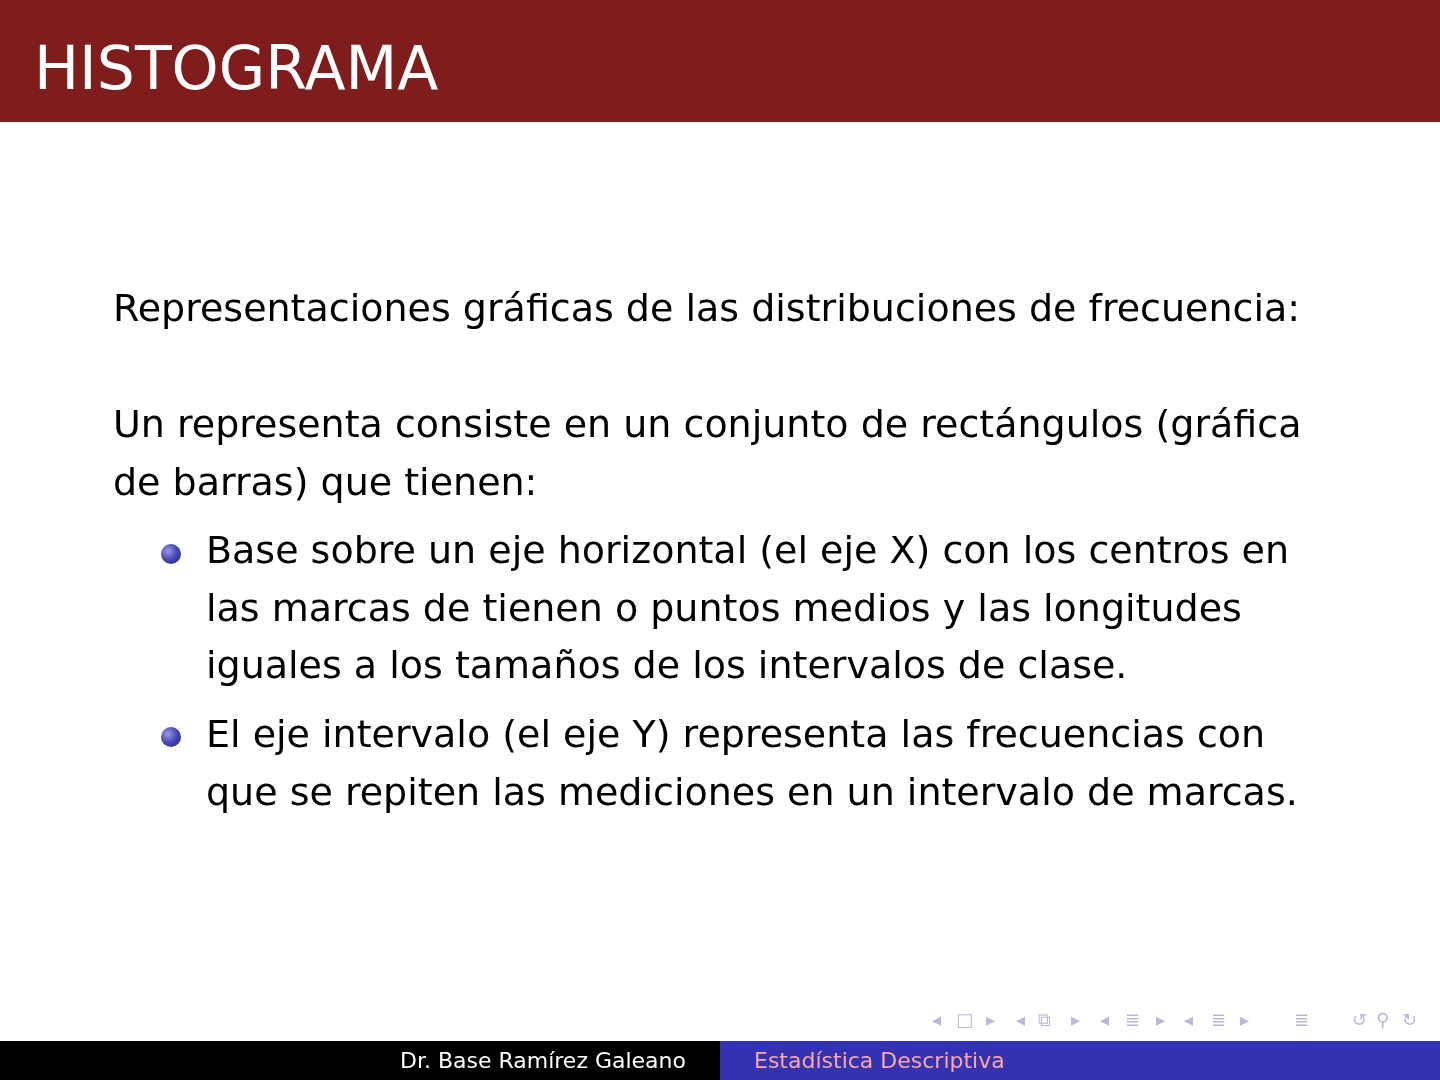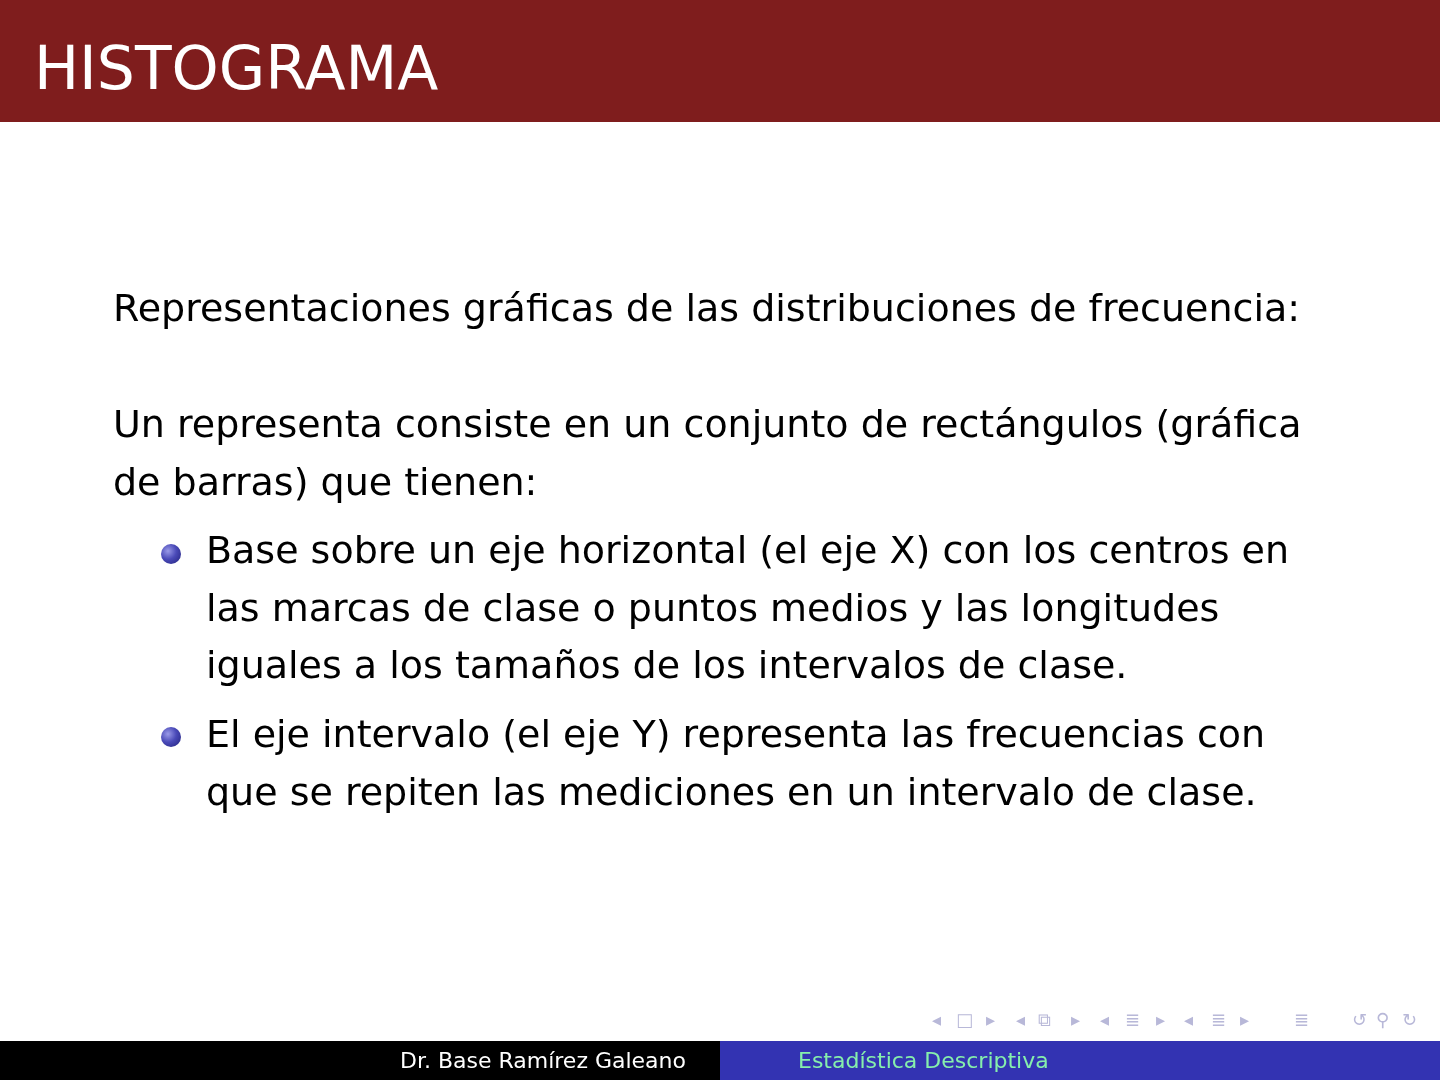--- a/index.html
+++ b/index.html
@@ -45,46 +45,46 @@
     .footer-left {
       position: absolute; left: 0; top: 0; width: 720px; height: 39px; background: #000000;
     }
     .footer-right {
       position: absolute; left: 720px; top: 0; width: 720px; height: 39px; background: #3333b2;
     }
     .footer-author {
       position: absolute; right: 34px; top: 0; line-height: 39px; color: #ffffff; font-size: 22px;
     }
     .footer-title {
-      position: absolute; left: 34px; top: 0; line-height: 39px; color: #86efac; font-size: 22px; margin-left: 44px;
+      position: absolute; left: 34px; top: 0; line-height: 39px; color: #fca5a5; font-size: 22px;
     }
   </style>
 </head>
 <body>
 
 <div class="frametitle">
   <div class="frametitle-text">HISTOGRAMA</div>
 </div>
 
 <div class="content">
   <div class="para" style="top:279px">Representaciones gráficas de las distribuciones de frecuencia:</div>
   <div class="para" style="top:395px">Un representa consiste en un conjunto de rectángulos (gráfica</div>
   <div class="para" style="top:453px">de barras) que tienen:</div>
 
   <div class="bullet" style="top:0">
     <div class="bullet-dot" style="top:544px"></div>
     <div class="bullet-line" style="top:521px">Base sobre un eje horizontal (el eje X) con los centros en</div>
-    <div class="bullet-line" style="top:579px">las marcas de clase o puntos medios y las longitudes</div>
+    <div class="bullet-line" style="top:579px">las marcas de tienen o puntos medios y las longitudes</div>
     <div class="bullet-line" style="top:636px">iguales a los tamaños de los intervalos de clase.</div>
   </div>
 
   <div class="bullet" style="top:0">
     <div class="bullet-dot" style="top:727px"></div>
     <div class="bullet-line" style="top:705px">El eje intervalo (el eje Y) representa las frecuencias con</div>
-    <div class="bullet-line" style="top:763px">que se repiten las mediciones en un intervalo de clase.</div>
+    <div class="bullet-line" style="top:763px">que se repiten las mediciones en un intervalo de marcas.</div>
   </div>
 </div>
 
 <div class="nav">
   <span style="left:4px">◂</span>
   <span style="left:28px">□</span>
   <span style="left:58px">▸</span>
   <span style="left:88px">◂</span>
   <span style="left:110px">⧉</span>
   <span style="left:143px">▸</span>

